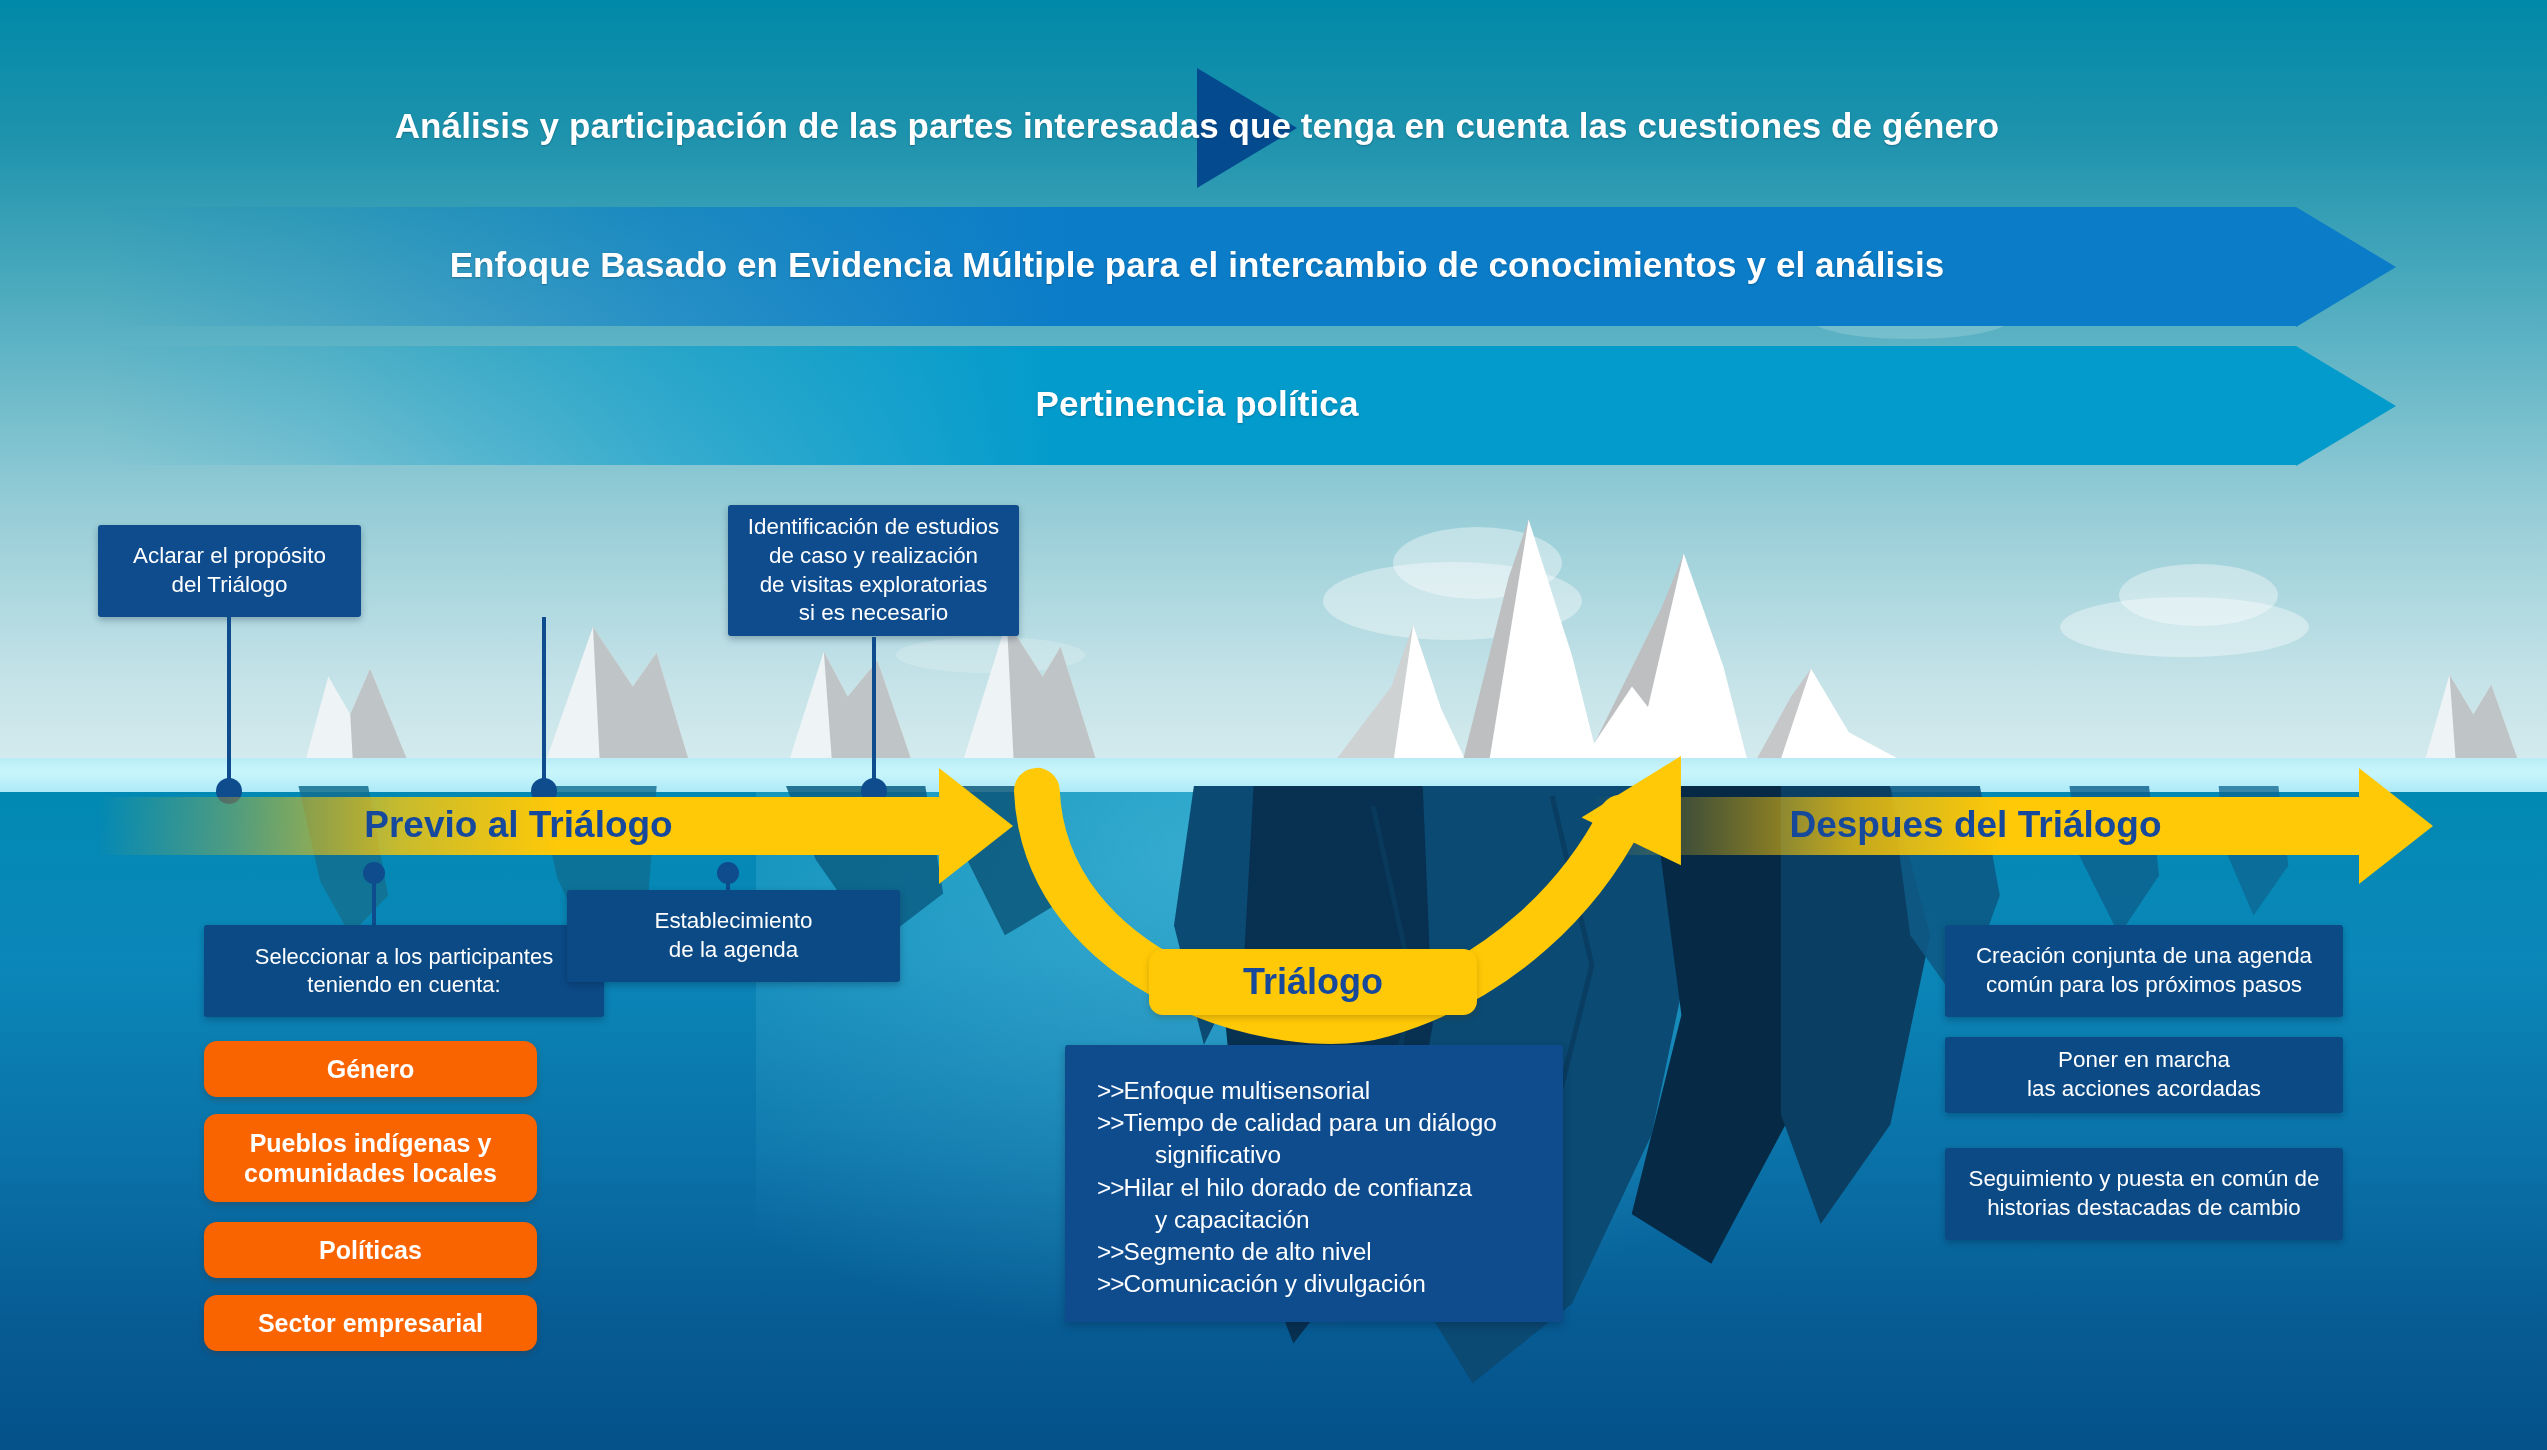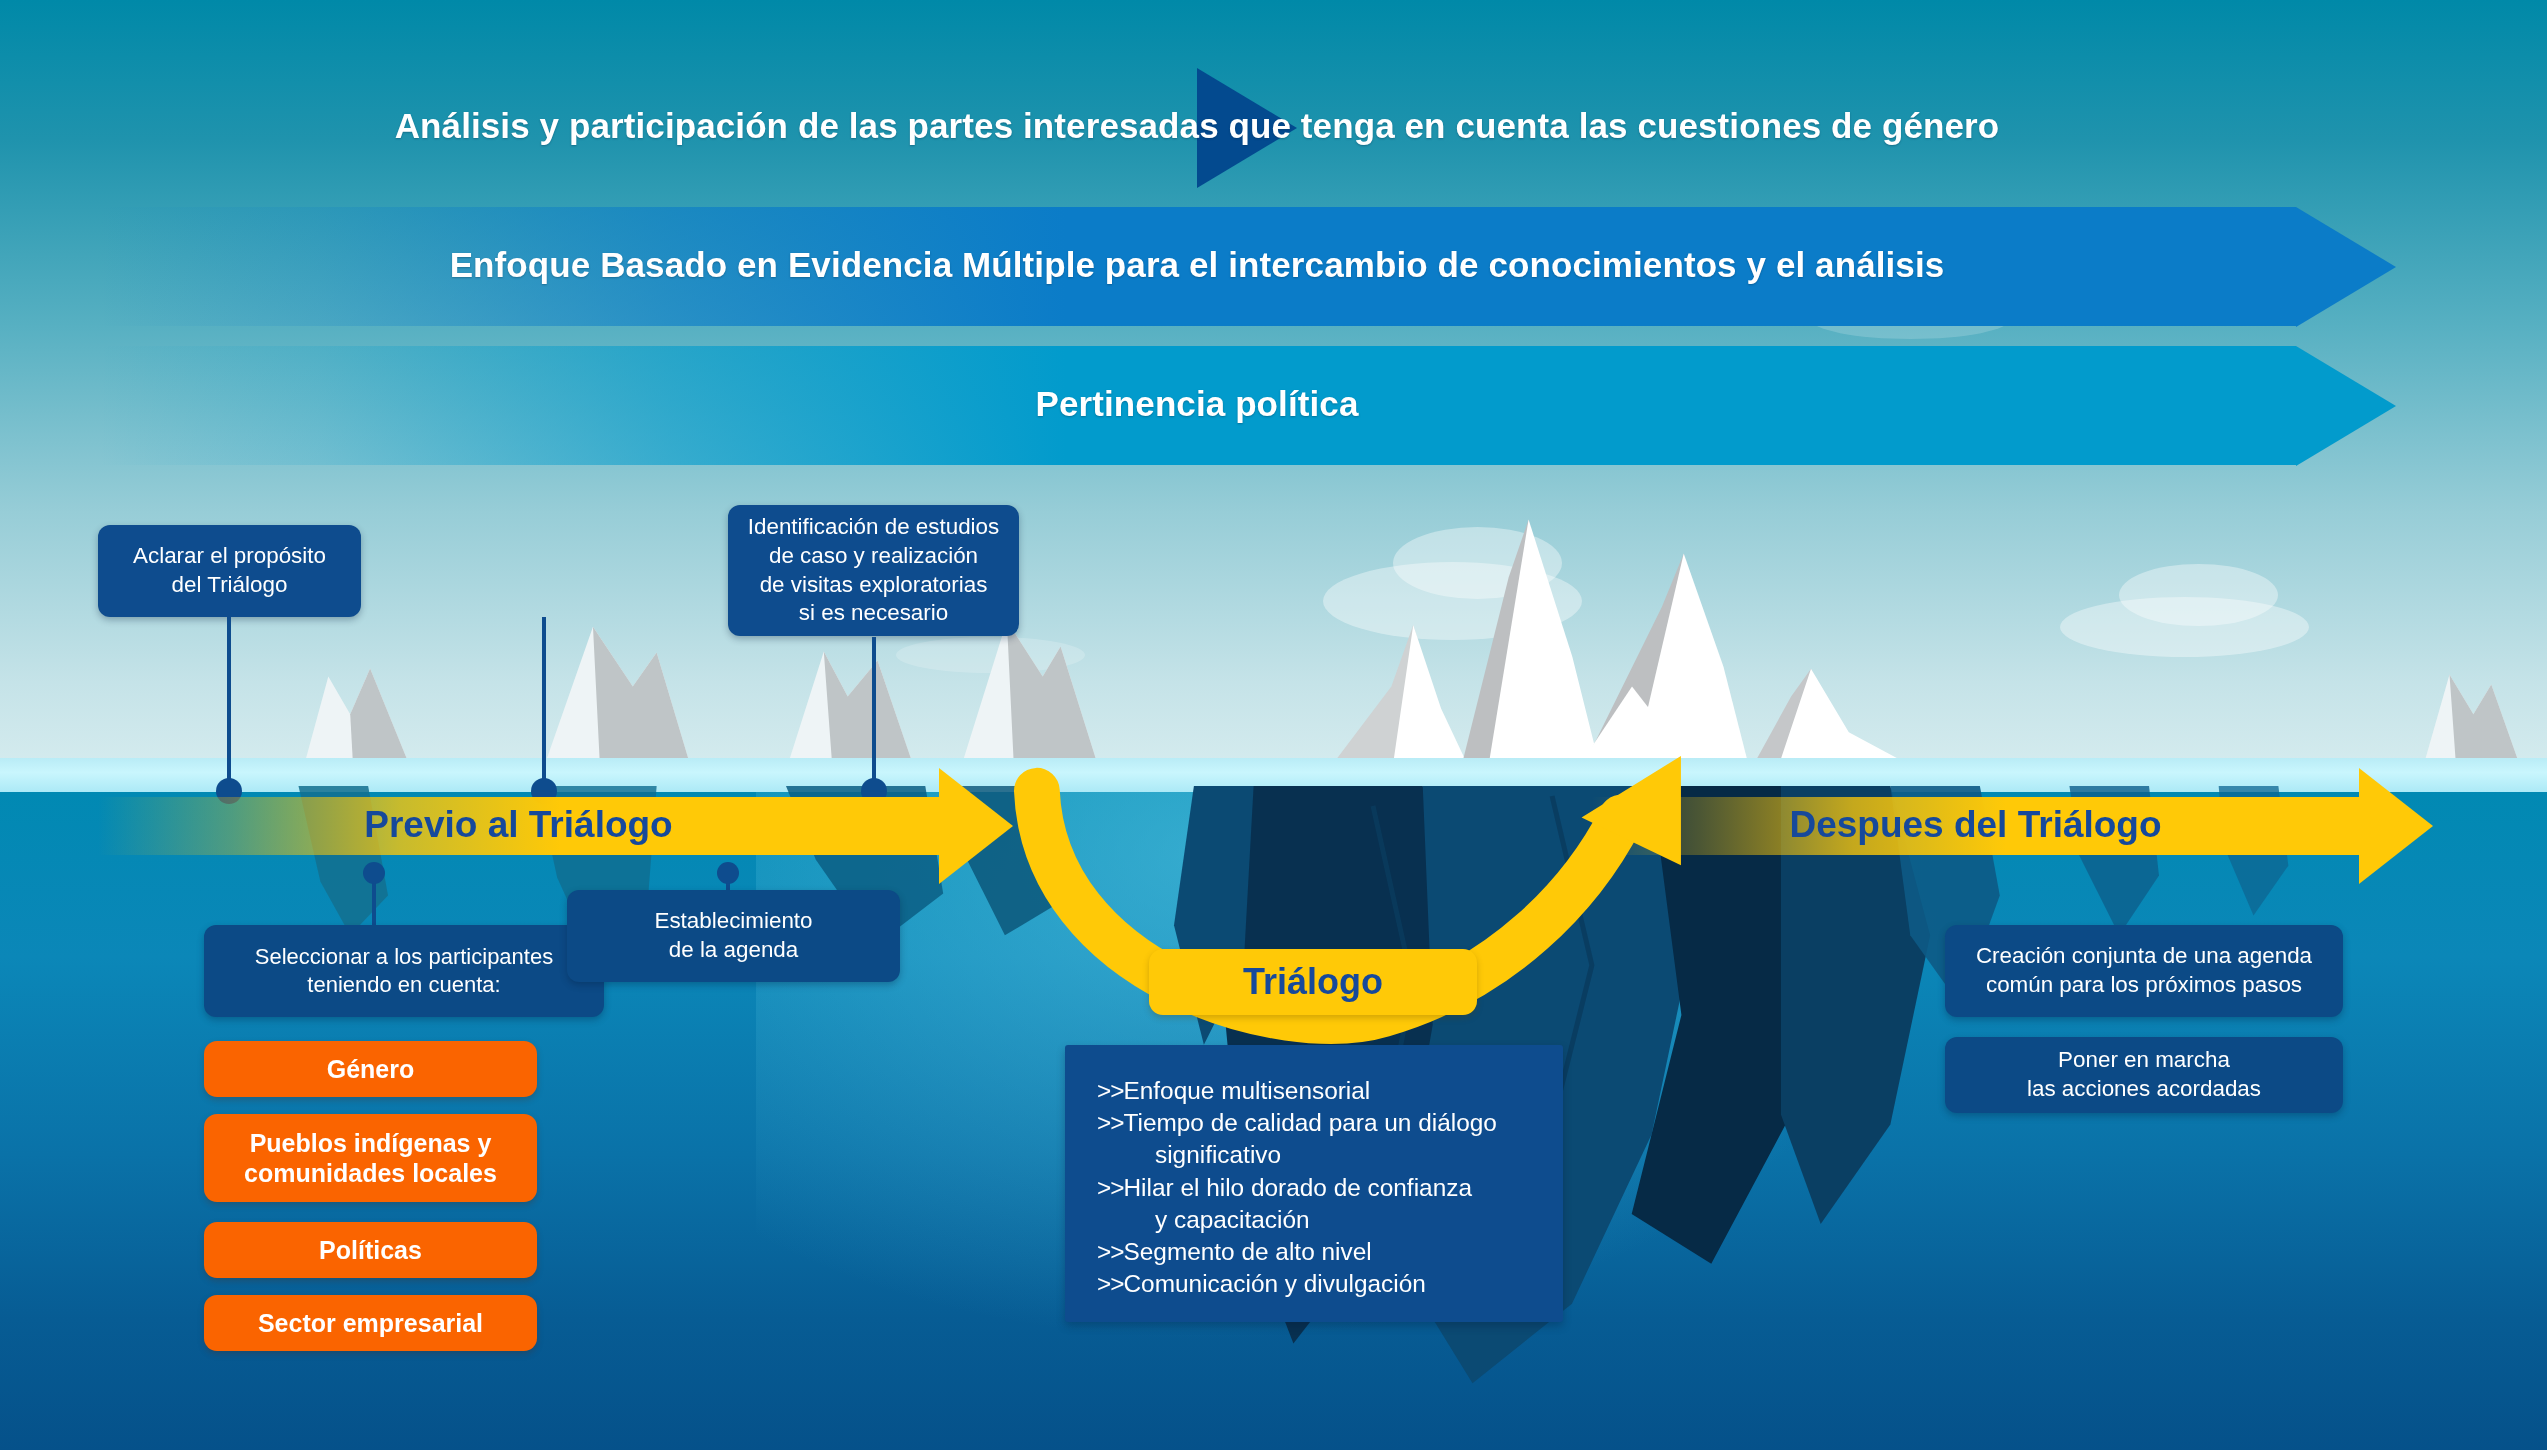--- a/index.html
+++ b/index.html
@@ -43,21 +43,21 @@
   }
   
   .phasearrow{position:absolute;display:flex;align-items:center;}
   .phasearrow .pbody{height:58px;flex:1;}
   .phasearrow .phead{width:0;height:0;border-top:58px solid transparent;border-bottom:58px solid transparent;border-left:74px solid #FFC907;}
   .phasearrow .plabel{
     position:absolute;left:0;right:0;text-align:center;color:#16499B;font-weight:bold;font-size:37px;
   }
   
   .nbox{
-    position:absolute;background:#0E4C8E;border-radius:12px;color:#fff;
+    position:absolute;background:#0E4C8E;border-radius:3px;color:#fff;
     display:flex;align-items:center;justify-content:center;text-align:center;
     line-height:1.28;box-shadow:0 3px 7px rgba(0,25,55,.30);
     box-sizing:border-box;padding:6px 12px;
   }
   .nbox.deep{background:#0C4A86;}
   .obox{
     position:absolute;background:#FA6400;border-radius:13px;color:#fff;font-weight:bold;
     display:flex;align-items:center;justify-content:center;text-align:center;line-height:1.2;
     box-shadow:0 3px 6px rgba(90,30,0,.25);box-sizing:border-box;padding:4px 10px;
   }
@@ -277,15 +277,21 @@
     </div>
   </div>
 
   <div class="nbox deep" style="left:1945px;top:1037px;width:398px;height:76px;font-size:22.4px;">
     <div>
       <span>Poner en marcha</span><br>
       <span>las acciones acordadas</span>
     </div>
   </div>
 
+  <div class="nbox deep" style="left:1945px;top:1148px;width:398px;height:92px;font-size:22.4px;">
+    <div>
+      <span>Seguimiento y puesta en común de</span><br>
+      <span>historias destacadas de cambio</span>
+    </div>
+  </div>
 
 </div>
 
 
 </body></html>

